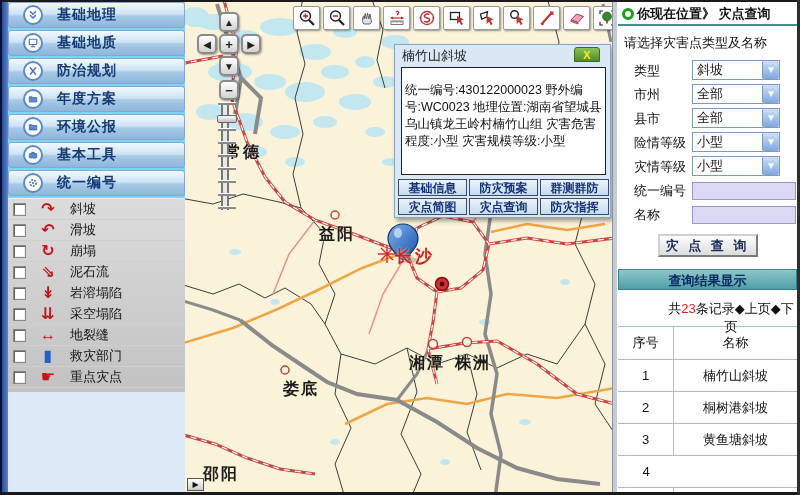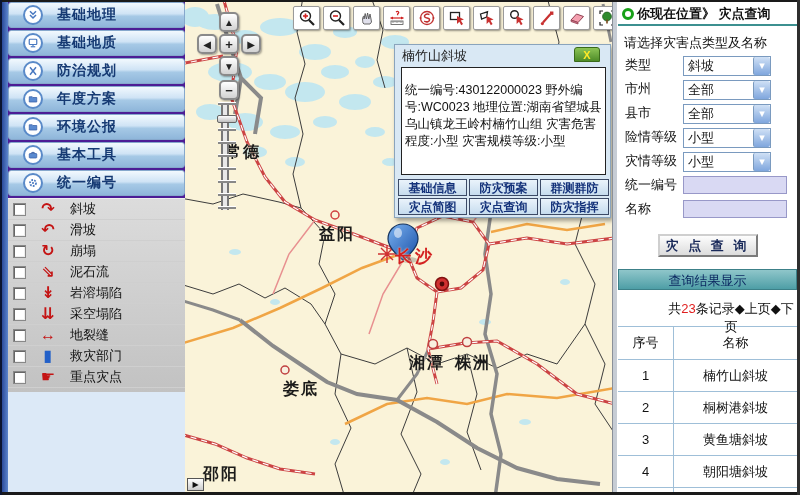--- a/index.html
+++ b/index.html
@@ -7,21 +7,21 @@
               font-family:"Liberation Sans","DejaVu Sans",sans-serif; }
   .frame { position:relative; width:800px; height:495px; background:#fff; overflow:hidden; }
 
   
   .edge-top    { position:absolute; left:0; top:0; width:800px; height:2px; background:#1a1a1a; z-index:60; }
   .edge-bottom { position:absolute; left:0; top:492px; width:800px; height:3px; background:#1a1a1a; z-index:60; }
   .edge-right  { position:absolute; left:797px; top:0; width:3px; height:495px; background:#2e2e2e; z-index:60; }
   .edge-left   { position:absolute; left:0; top:0; width:2px; height:495px; background:#0a1430; z-index:60; }
 
   
-  .sidebar { position:absolute; left:0; top:0; width:185px; height:495px; background:#4c1d95; }
+  .sidebar { position:absolute; left:0; top:0; width:185px; height:495px; background:#7dd3fc; }
   .accent  { position:absolute; left:2px; top:0; width:6px; height:495px; background:linear-gradient(90deg,#2a4a9a,#5b84cc); }
   .nav { position:absolute; left:8px; top:2px; width:177px; }
   .navbtn { position:relative; height:26px; margin-bottom:2px; border:1px solid #86a8cc; border-radius:3px;
             background:linear-gradient(180deg,#f2f9fe 0%,#cfe3f5 45%,#a6c9e6 55%,#8fb6da 100%);
             display:flex; align-items:center; cursor:pointer; }
   .navicon { width:20px; height:20px; margin-left:14px; border:2px solid #5a8ac8; border-radius:50%;
              background:#fff; display:flex; align-items:center; justify-content:center; }
   .navicon svg { display:block; }
   .navlabel { margin-left:14px; font-size:14px; font-weight:bold; color:#163a73; letter-spacing:1px; }
 
@@ -78,33 +78,33 @@
   
   .divider { position:absolute; left:612px; top:0; width:6px; height:495px; background:#c6ccd4;
              border-left:1px solid #8a9099; border-right:1px solid #fff; z-index:30; }
 
   
   .panel { position:absolute; left:618px; top:2px; width:179px; height:491px; background:#fff; overflow:hidden; }
   .crumb { height:24px; padding:6px 0 4px 4px; border-bottom:2px solid #3c9090; display:flex; align-items:center; }
   .dot { width:12px; height:12px; border:3px solid #18a018; border-radius:50%; background:#fff; margin-right:3px; flex:none; }
   .crumb-text { font-size:13px; font-weight:bold; color:#111; }
   .subtitle { margin:8px 0 4px 6px; font-size:13px; color:#111; }
-  .form-row { height:24px; margin-left:7px; display:flex; align-items:flex-start; }
+  .form-row { height:24px; margin-left:16px; display:flex; align-items:flex-end; }
   .flabel { width:58px; font-size:13px; color:#111; flex:none; }
   .select { width:88px; height:20px; border:1px solid #7a9abf; background:#fff; display:flex; align-items:center; cursor:pointer; }
   .sel-val { flex:1; font-size:13px; color:#111; padding-left:4px; }
   .sel-btn { width:17px; height:18px; background:linear-gradient(180deg,#cfe0f5,#7fa6dd); border-left:1px solid #7a9abf;
              border-radius:2px; color:#fff; font-size:11px; text-align:center; line-height:17px; }
   .tinput { width:104px; height:18px; border:1px solid #9898c8; background:#d9d9f3; font-size:12px; padding:0 3px;
             font-family:inherit; }
   .search-row { margin:10px 0 0 0; text-align:center; }
   .search-btn { width:100px; height:23px; font-size:13px; font-weight:bold; color:#1a2a5a; letter-spacing:3px;
                 background:linear-gradient(180deg,#fdfdfd,#dcdcdc); border:2px outset #cfcfcf; cursor:pointer;
                 font-family:inherit; }
-  .results-header { margin-top:12px; height:21px; line-height:21px; text-align:center; font-size:13px; font-weight:normal;
+  .results-header { margin-top:12px; height:21px; line-height:21px; text-align:center; font-size:13px; font-weight:bold;
                     color:#0c2a62; background:linear-gradient(180deg,#8fc6ca,#4e9ea6); border:1px solid #3c8088; }
   .pager { margin-top:10px; text-align:center; font-size:13px; color:#111; height:18px;margin-left:47px; }
   .pager .red { color:#e02020; }
   .pglink { cursor:pointer; color:#111; }
   .rtable { margin-top:8px; border-top:1px solid #9fbfd8; }
   .rrow { display:grid; grid-template-columns:56px 1fr; border-bottom:1px solid #9fbfd8; }
   .rcell { font-size:13px; color:#111; text-align:center; display:flex; align-items:center; justify-content:center;
            border-right:1px solid #9fbfd8; height:31px; }
   .rrow.head .rcell { height:32px; }
   .rcell:last-child { border-right:none; }
@@ -555,21 +555,20 @@
       <div class="rrow">
         <div class="rcell">2</div>
         <div class="rcell">桐树港斜坡</div>
       </div>
       <div class="rrow">
         <div class="rcell">3</div>
         <div class="rcell">黄鱼塘斜坡</div>
       </div>
       <div class="rrow">
         <div class="rcell">4</div>
-        <div class="rcell">朝阳塘斜坡</div>
       </div>
       <div class="rrow">
         <div class="rcell">5</div>
         <div class="rcell">前洲斜坡</div>
       </div>
     </div>
   </div>
 
   <div class="edge-top"></div>
   <div class="edge-bottom"></div>

